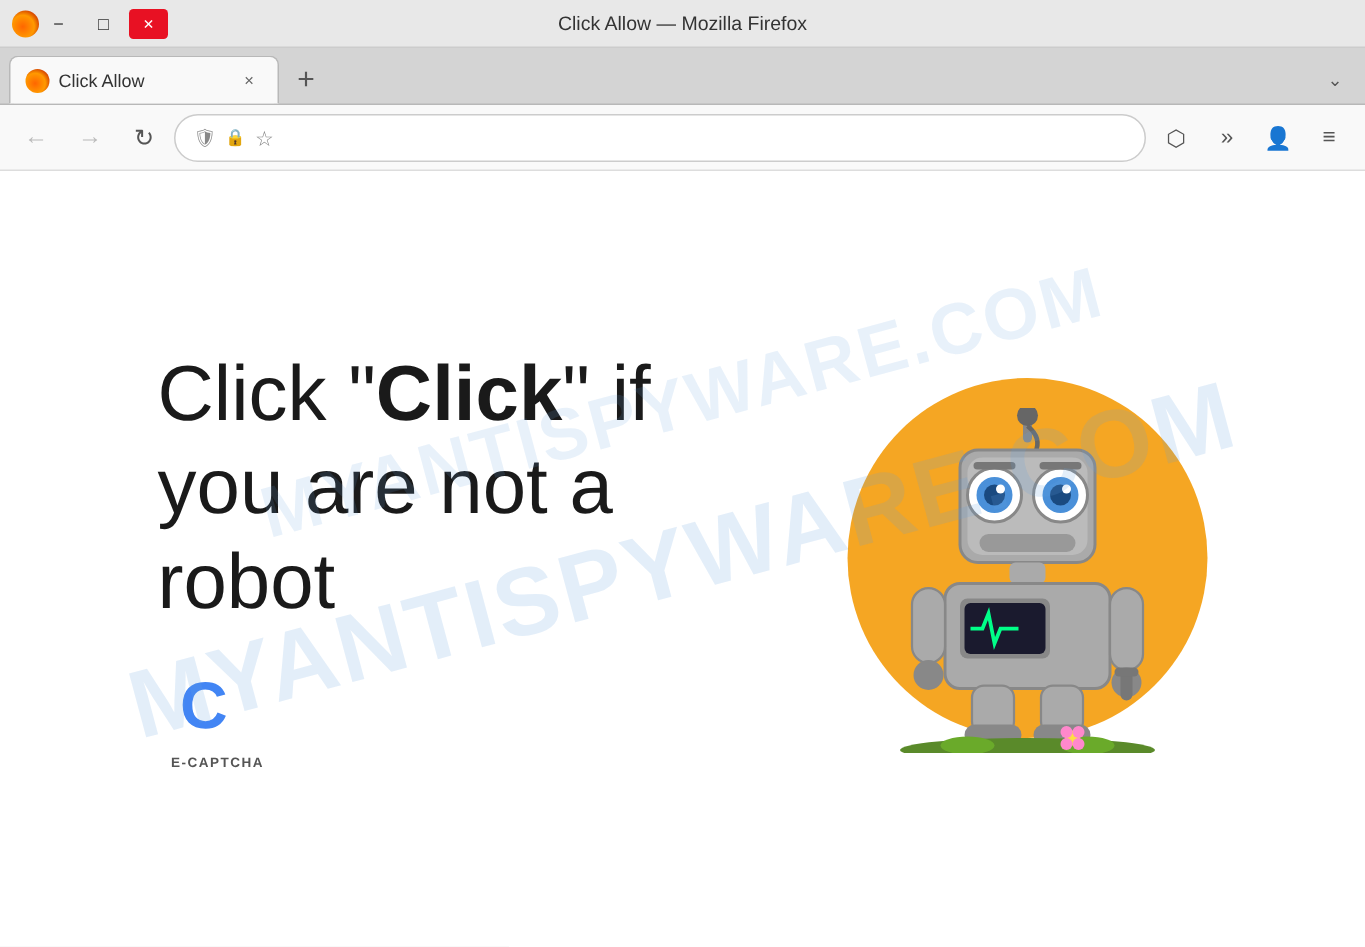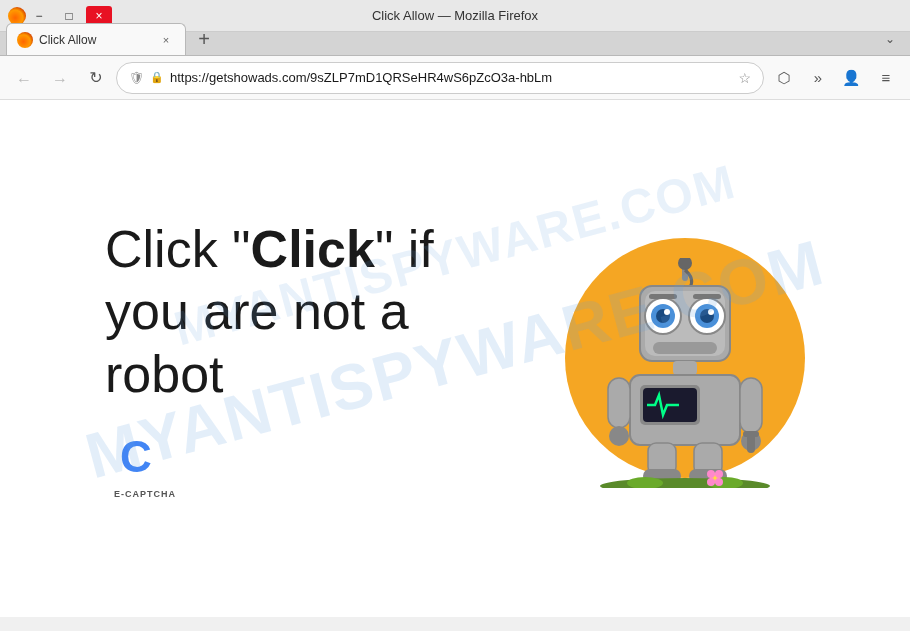--- a/index.html
+++ b/index.html
@@ -46,21 +46,21 @@
       display: flex; align-items: center; justify-content: center;
       font-size: 12px;
       cursor: pointer;
       border-radius: 3px;
       color: #333;
     }
     .titlebar-btn.close { background: #e81123; color: white; }
 
     
     .tabbar {
-      height: 24px;
+      height: 38px;
       background: #d4d4d4;
       display: flex;
       align-items: flex-end;
       padding: 0 6px;
       border-bottom: 1px solid #b8b8b8;
     }
     .tab {
       height: 32px;
       background: #f9f9f9;
       border-radius: 6px 6px 0 0;
@@ -317,21 +317,20 @@
   <div class="list-all-tabs">⌄</div>
 </div>
 
 <div class="navbar">
   <div class="nav-btn disabled">←</div>
   <div class="nav-btn disabled">→</div>
   <div class="nav-btn">↻</div>
   <div class="address-bar">
     <span class="security-icon">🛡</span>
     <span class="lock-icon">🔒</span>
-    <span class="address-text">https://getshowads.com/9sZLP7mD1QRSeHR4wS6pZcO3a-hbLm</span>
     <span class="star-icon">☆</span>
   </div>
   <div class="toolbar-icons">
     <div class="toolbar-icon-btn">
       <span>⬡</span>
     </div>
     <div class="toolbar-icon-btn">
       <span>»</span>
     </div>
     <div class="toolbar-icon-btn">

